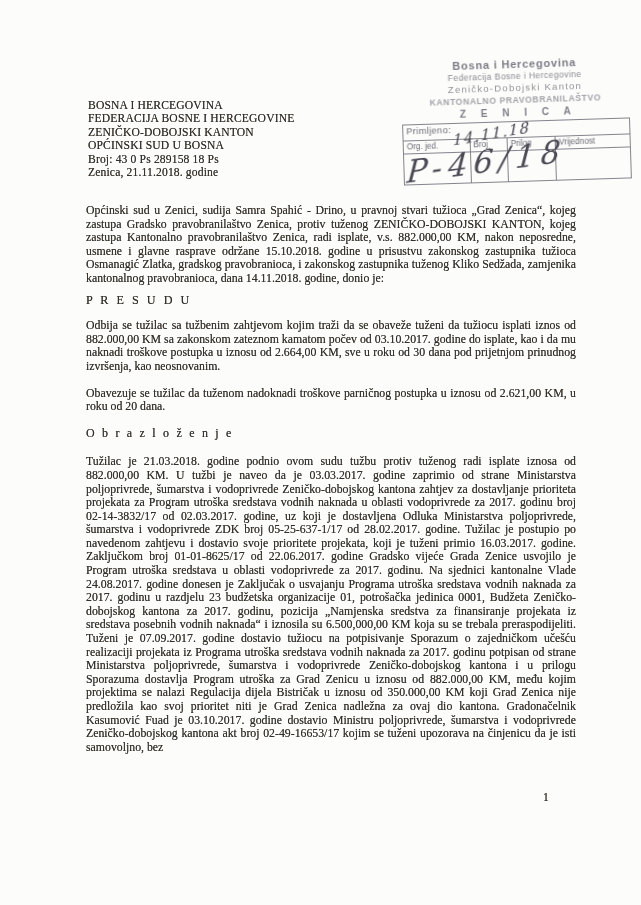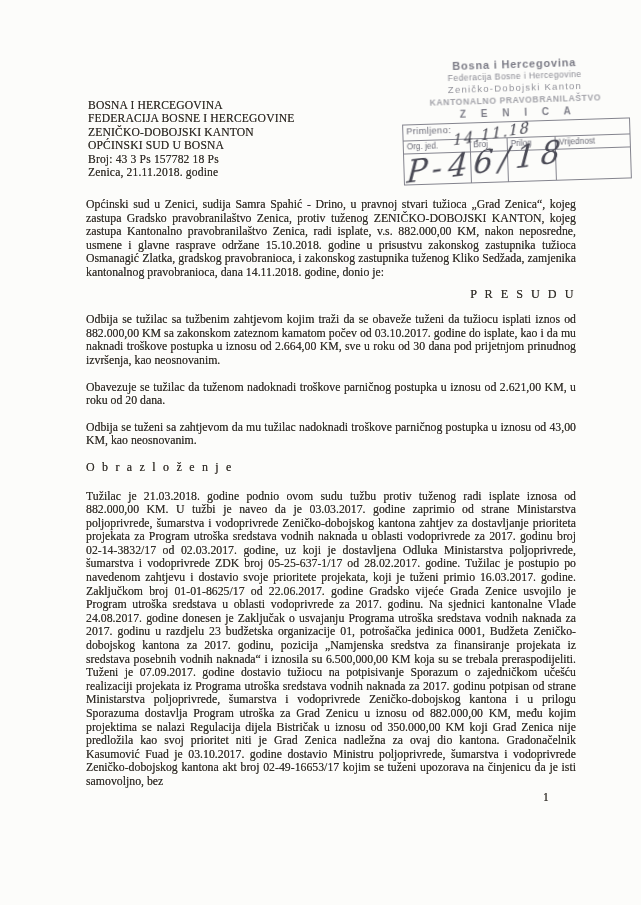--- a/index.html
+++ b/index.html
@@ -18,24 +18,24 @@
     position:absolute; left:88px; top:99px;
     font-size:11.6px; line-height:13.4px; letter-spacing:.15px;
     white-space:nowrap;
   }
 
   
   .content {
     position:absolute; left:86px; top:198px; width:490px;
     font-size:11.8px; line-height:13.6px;
   }
-  .content p { text-align:justify; }
+  .content p { text-align:justify;margin-top:6px; }
   .intro { margin-bottom:8px; }
   .judgment-title {
-    text-align:right; font-size:12.2px; font-weight:normal;
+    text-align:left; font-size:12.2px; font-weight:normal;
     letter-spacing:2.5px; margin:4px 0 12px 0;
   }
   .verdict { margin-bottom:13px; }
   .reasoning-title {
     font-size:12px; font-weight:normal;
     letter-spacing:2.2px; margin:4px 0 15px 0;
   }
 
   .page-number {
     position:absolute; left:543px; top:791px; font-size:11.5px;
@@ -81,21 +81,21 @@
 </head>
 <body>
 
 <div class="page">
 
   <div class="court-header scan">
     <div>BOSNA I HERCEGOVINA</div>
     <div>FEDERACIJA BOSNE I HERCEGOVINE</div>
     <div>ZENIČKO-DOBOJSKI KANTON</div>
     <div>OPĆINSKI SUD U BOSNA</div>
-    <div>Broj: 43 3 Ps 157782 18 Ps</div>
+    <div>Broj: 43 0 Ps 289158 18 Ps</div>
     <div>Zenica, 21.11.2018. godine</div>
   </div>
 
   <div class="stamp">
     <div class="stamp-l1">Bosna i Hercegovina</div>
     <div class="stamp-l2">Federacija Bosne i Hercegovine</div>
     <div class="stamp-l3">Zeničko-Dobojski Kanton</div>
     <div class="stamp-l4">KANTONALNO PRAVOBRANILAŠTVO</div>
     <div class="stamp-l5">Z E N I C A</div>
     <table class="stamp-table">
@@ -121,21 +121,20 @@
     <div class="hw hw-case">P-46/18</div>
   </div>
 
   <div class="content scan">
     <p class="intro">Općinski sud u Zenici, sudija Samra Spahić - Drino, u pravnoj stvari tužioca „Grad Zenica“, kojeg zastupa Gradsko pravobranilaštvo Zenica, protiv tuženog ZENIČKO-DOBOJSKI KANTON, kojeg zastupa Kantonalno pravobranilaštvo Zenica, radi isplate, v.s. 882.000,00 KM, nakon neposredne, usmene i glavne rasprave održane 15.10.2018. godine u prisustvu zakonskog zastupnika tužioca Osmanagić Zlatka, gradskog pravobranioca, i zakonskog zastupnika tuženog Kliko Sedžada, zamjenika kantonalnog pravobranioca, dana 14.11.2018. godine, donio je:</p>
 
     <h1 class="judgment-title">P R E S U D U</h1>
 
     <p class="verdict">Odbija se tužilac sa tužbenim zahtjevom kojim traži da se obaveže tuženi da tužiocu isplati iznos od 882.000,00 KM sa zakonskom zateznom kamatom počev od 03.10.2017. godine do isplate, kao i da mu naknadi troškove postupka u iznosu od 2.664,00 KM, sve u roku od 30 dana pod prijetnjom prinudnog izvršenja, kao neosnovanim.</p>
     <p class="verdict">Obavezuje se tužilac da tuženom nadoknadi troškove parničnog postupka u iznosu od 2.621,00 KM, u roku od 20 dana.</p>
-    <p class="verdict">Odbija se tuženi sa zahtjevom da mu tužilac nadoknadi troškove parničnog postupka u iznosu od 43,00 KM, kao neosnovanim.</p>
 
     <h2 class="reasoning-title">O b r a z l o ž e n j e</h2>
 
     <p>Tužilac je 21.03.2018. godine podnio ovom sudu tužbu protiv tuženog radi isplate iznosa od 882.000,00 KM. U tužbi je naveo da je 03.03.2017. godine zaprimio od strane Ministarstva poljoprivrede, šumarstva i vodoprivrede Zeničko-dobojskog kantona zahtjev za dostavljanje prioriteta projekata za Program utroška sredstava vodnih naknada u oblasti vodoprivrede za 2017. godinu broj 02-14-3832/17 od 02.03.2017. godine, uz koji je dostavljena Odluka Ministarstva poljoprivrede, šumarstva i vodoprivrede ZDK broj 05-25-637-1/17 od 28.02.2017. godine. Tužilac je postupio po navedenom zahtjevu i dostavio svoje prioritete projekata, koji je tuženi primio 16.03.2017. godine. Zaključkom broj 01-01-8625/17 od 22.06.2017. godine Gradsko vijeće Grada Zenice usvojilo je Program utroška sredstava u oblasti vodoprivrede za 2017. godinu. Na sjednici kantonalne Vlade 24.08.2017. godine donesen je Zaključak o usvajanju Programa utroška sredstava vodnih naknada za 2017. godinu u razdjelu 23 budžetska organizacije 01, potrošačka jedinica 0001, Budžeta Zeničko-dobojskog kantona za 2017. godinu, pozicija „Namjenska sredstva za finansiranje projekata iz sredstava posebnih vodnih naknada“ i iznosila su 6.500,000,00 KM koja su se trebala preraspodijeliti. Tuženi je 07.09.2017. godine dostavio tužiocu na potpisivanje Sporazum o zajedničkom učešću realizaciji projekata iz Programa utroška sredstava vodnih naknada za 2017. godinu potpisan od strane Ministarstva poljoprivrede, šumarstva i vodoprivrede Zeničko-dobojskog kantona i u prilogu Sporazuma dostavlja Program utroška za Grad Zenicu u iznosu od 882.000,00 KM, među kojim projektima se nalazi Regulacija dijela Bistričak u iznosu od 350.000,00 KM koji Grad Zenica nije predložila kao svoj prioritet niti je Grad Zenica nadležna za ovaj dio kantona. Gradonačelnik Kasumović Fuad je 03.10.2017. godine dostavio Ministru poljoprivrede, šumarstva i vodoprivrede Zeničko-dobojskog kantona akt broj 02-49-16653/17 kojim se tuženi upozorava na činjenicu da je isti samovoljno, bez</p>
   </div>
 
   <div class="page-number scan">1</div>
 
 </div>
 

